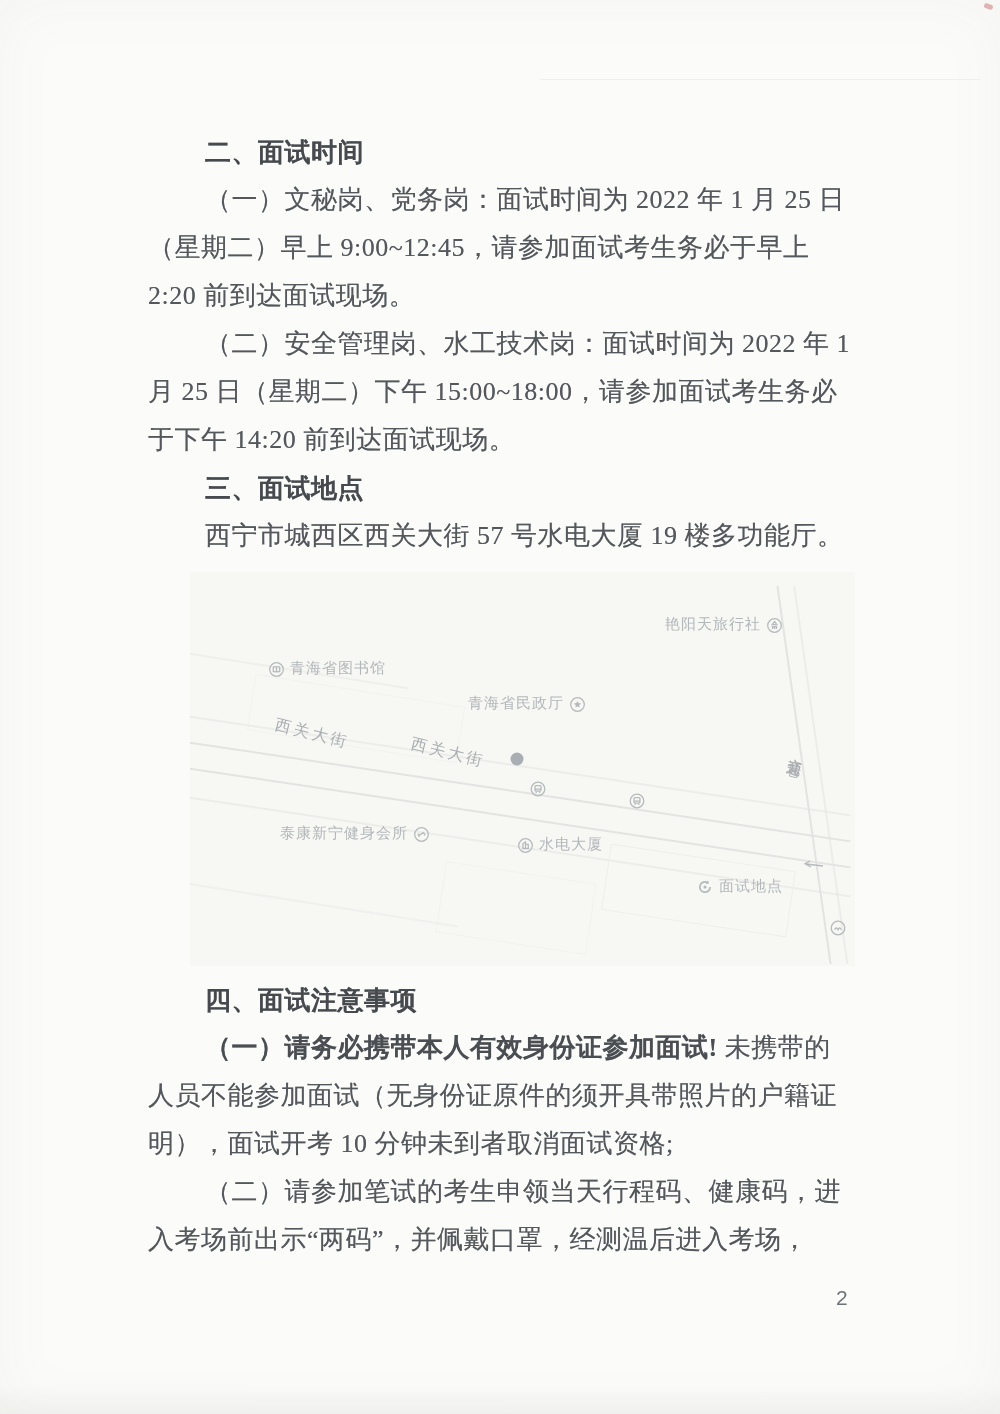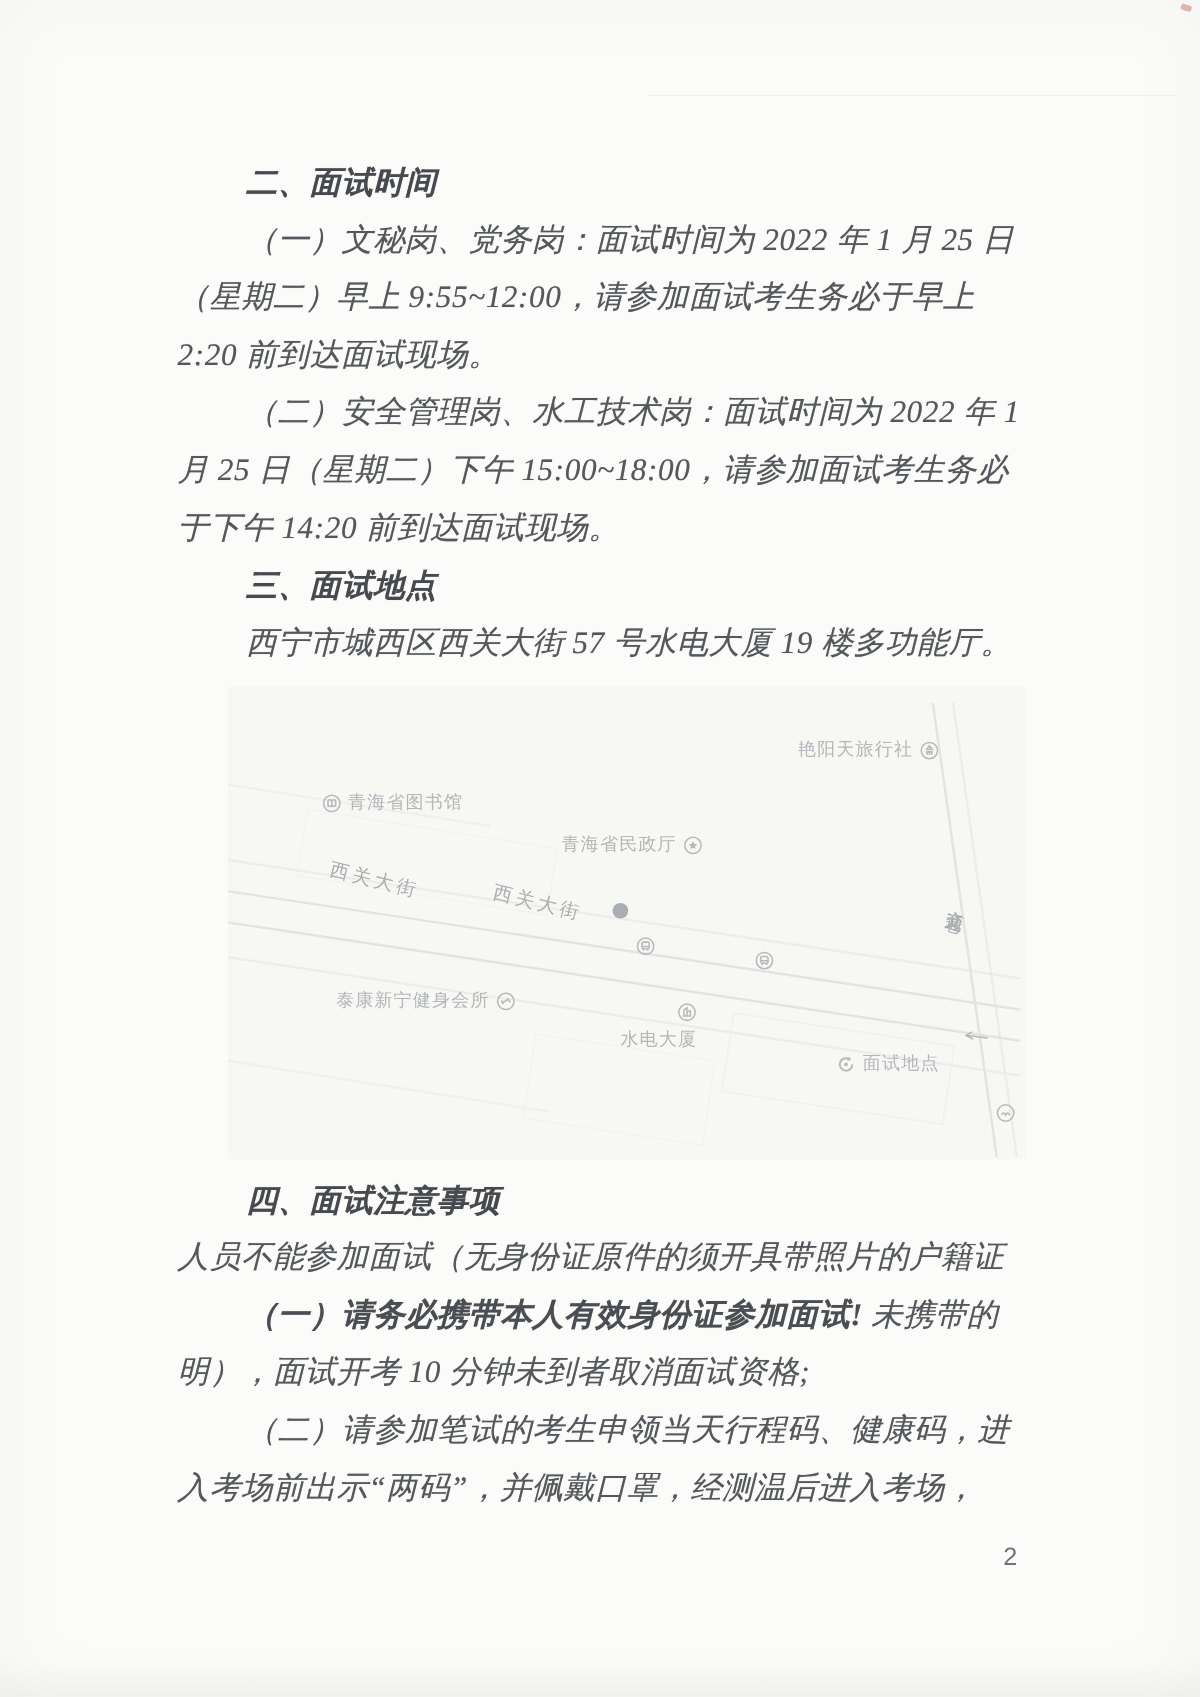--- a/index.html
+++ b/index.html
@@ -12,21 +12,21 @@
   }
   .page::after{
     content:"";position:absolute;left:0;right:0;bottom:0;height:30px;
     background:linear-gradient(to bottom,rgba(0,0,0,0),rgba(100,100,95,.05));
     pointer-events:none;
   }
   .text-block{position:absolute;left:148px;width:716px;}
   .block-1{top:128px;}
   .block-2{top:976px;}
   .line{height:48px;line-height:48px;font-size:26px;letter-spacing:.5px;white-space:nowrap;
-        text-shadow:0 0 .6px rgba(84,88,92,.55);font-style:italic;}
+        text-shadow:0 0 .6px rgba(84,88,92,.55);}
   .indent{padding-left:57px;}
   .h{font-family:"Liberation Sans","DejaVu Sans",sans-serif;font-weight:bold;color:#46494d;}
   .b{font-weight:bold;color:#4a4e52;}
   .page-number{
     position:absolute;left:836px;top:1286px;font-size:21px;color:#6d7276;
     font-family:"Liberation Sans","DejaVu Sans",sans-serif;
   }
   
   .speck{position:absolute;left:984px;top:4px;width:9px;height:5px;border-radius:2px;
          background:#d8a2a0;transform:rotate(18deg);opacity:.8;}
@@ -53,21 +53,21 @@
 <body>
 
 <div class="page">
 
   <div class="speck"></div>
   <div class="smudge"></div>
 
   <section class="text-block block-1">
     <div class="line h indent">二、面试时间</div>
     <div class="line indent">（一）文秘岗、党务岗：面试时间为 2022 年 1 月 25 日</div>
-    <div class="line">（星期二）早上 9:55~12:00，请参加面试考生务必于早上</div>
+    <div class="line">（星期二）早上 9:00~12:45，请参加面试考生务必于早上</div>
     <div class="line">2:20 前到达面试现场。</div>
     <div class="line indent">（二）安全管理岗、水工技术岗：面试时间为 2022 年 1</div>
     <div class="line">月 25 日（星期二）下午 15:00~18:00，请参加面试考生务必</div>
     <div class="line">于下午 14:20 前到达面试现场。</div>
     <div class="line h indent">三、面试地点</div>
     <div class="line indent">西宁市城西区西关大街 57 号水电大厦 19 楼多功能厅。</div>
   </section>
 
   <div class="map">
 
@@ -133,21 +133,21 @@
     </div>
 
     <div class="poi" style="left:90px;top:252px;">
       <span>泰康新宁健身会所</span>
       <svg class="ic" width="17" height="17" viewBox="0 0 16 16" fill="none" stroke="currentColor" stroke-width="1.2">
         <circle cx="8" cy="8" r="6.4"></circle>
           <path d="M5 9.5 l5-3.5 M4.6 7.2 l1.6 2.9 M9.8 5.9 l1.6 2.9"></path>
       </svg>
     </div>
 
-    <div class="poi" style="left:327px;top:263px;flex-direction:column;">
+    <div class="poi" style="left:327px;top:263px;">
       <svg class="ic" width="17" height="17" viewBox="0 0 16 16" fill="none" stroke="currentColor" stroke-width="1.2">
         <circle cx="8" cy="8" r="6.4"></circle>
           <path d="M5.6 11 V6.2 l2.4-1.6 V11 M10.6 11 V7 h-2.6 M4.8 11 h6.6"></path>
       </svg>
       <span>水电大厦</span>
     </div>
 
     <div class="poi" style="left:506px;top:305px;">
       <svg class="ic" width="18" height="18" viewBox="0 0 16 16" fill="none" stroke="currentColor" stroke-width="1.5">
         <path d="M12.6 8 a4.6 4.6 0 1 1 -2.2-3.9"></path>
@@ -166,21 +166,21 @@
     <div class="mini" style="left:648px;top:358px;">
       <svg width="17" height="17" viewBox="0 0 16 16" fill="none" stroke="currentColor" stroke-width="1.2">
         <circle cx="8" cy="8" r="6.4"></circle>
           <path d="M4.8 9.6 q1.6-3.2 3.2 0 q1.6-3.2 3.2 0"></path>
       </svg>
     </div>
   </div>
 
   <section class="text-block block-2">
     <div class="line h indent">四、面试注意事项</div>
+    <div class="line indent"><span class="b">（一）请务必携带本人有效身份证参加面试!</span><span> 未携带的</span></div>
     <div class="line">人员不能参加面试（无身份证原件的须开具带照片的户籍证</div>
-    <div class="line indent"><span class="b">（一）请务必携带本人有效身份证参加面试!</span><span> 未携带的</span></div>
     <div class="line">明），面试开考 10 分钟未到者取消面试资格;</div>
     <div class="line indent">（二）请参加笔试的考生申领当天行程码、健康码，进</div>
     <div class="line">入考场前出示“两码”，并佩戴口罩，经测温后进入考场，</div>
   </section>
 
   <div class="page-number">2</div>
 </div>
 
 </body></html>

